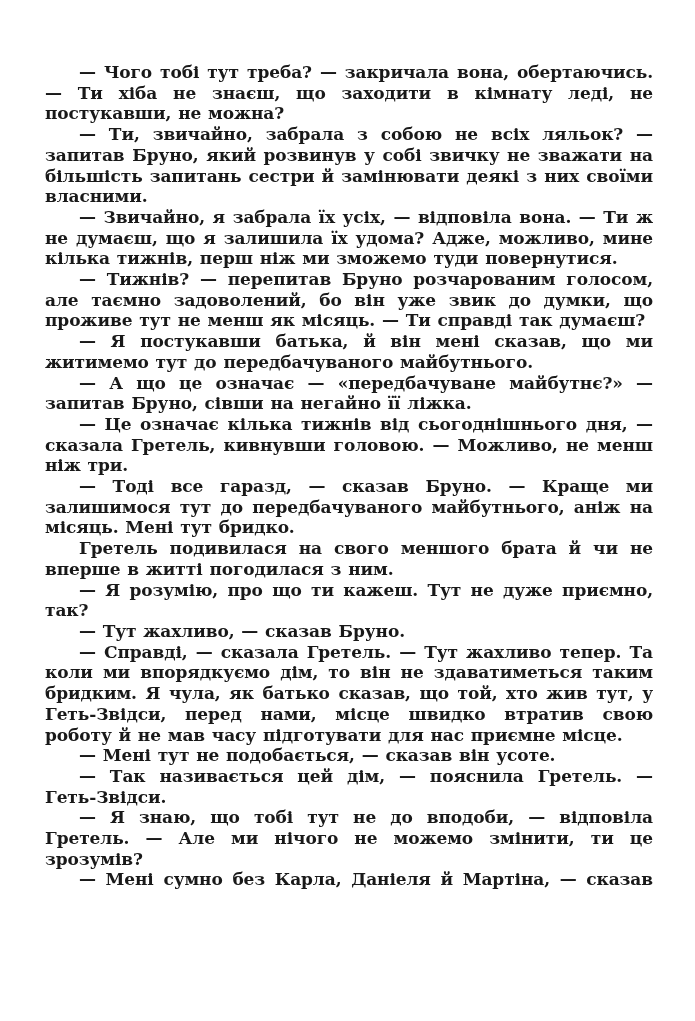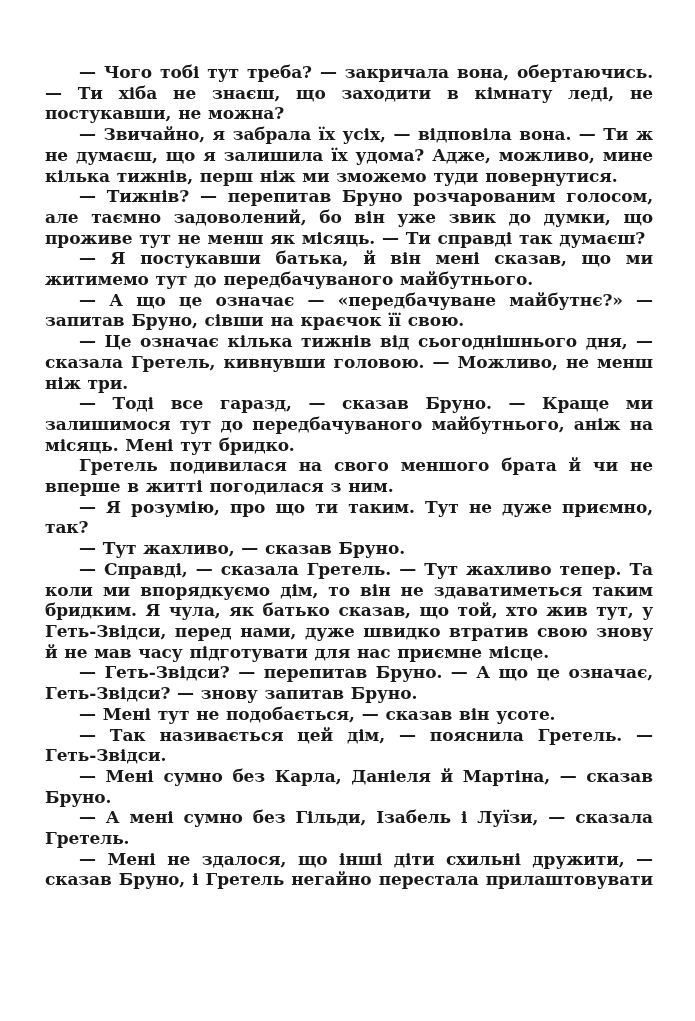--- a/index.html
+++ b/index.html
@@ -38,33 +38,34 @@
     fill:#111111;
   }
 </style>
 </head>
 <body>
 
 <main class="page">
 
   <section class="text-block">
       <p class="para">— Чого тобі тут треба? — закричала вона, обертаючись. — Ти хіба не знаєш, що заходити в кімнату леді, не постукавши, не можна?</p>
+      <p class="para">— Ти, звичайно, забрала з собою не всіх ляльок? — запитав Бруно, який розвинув у собі звичку не зважати на більшість запитань сестри й замінювати деякі з них своїми власними.</p>
       <p class="para">— Звичайно, я забрала їх усіх, — відповіла вона. — Ти ж не думаєш, що я залишила їх удома? Адже, можливо, мине кілька тижнів, перш ніж ми зможемо туди повернутися.</p>
       <p class="para">— Тижнів? — перепитав Бруно розчарованим голосом, але таємно задоволений, бо він уже звик до думки, що проживе тут не менш як місяць. — Ти справді так думаєш?</p>
       <p class="para">— Я постукавши батька, й він мені сказав, що ми житимемо тут до передбачуваного майбутнього.</p>
-      <p class="para">— А що це означає — «передбачуване майбутнє?» — запитав Бруно, сівши на краєчок її свою.</p>
+      <p class="para">— А що це означає — «передбачуване майбутнє?» — запитав Бруно, сівши на негайно її ліжка.</p>
       <p class="para">— Це означає кілька тижнів від сьогоднішнього дня, — сказала Гретель, кивнувши головою. — Можливо, не менш ніж три.</p>
       <p class="para">— Тоді все гаразд, — сказав Бруно. — Краще ми залишимося тут до передбачуваного майбутнього, аніж на місяць. Мені тут бридко.</p>
       <p class="para">Гретель подивилася на свого меншого брата й чи не вперше в житті погодилася з ним.</p>
-      <p class="para">— Я розумію, про що ти таким. Тут не дуже приємно, так?</p>
+      <p class="para">— Я розумію, про що ти кажеш. Тут не дуже приємно, так?</p>
       <p class="para">— Тут жахливо, — сказав Бруно.</p>
-      <p class="para">— Справді, — сказала Гретель. — Тут жахливо тепер. Та коли ми впорядкуємо дім, то він не здаватиметься таким бридким. Я чула, як батько сказав, що той, хто жив тут, у Геть-Звідси, перед нами, дуже швидко втратив свою знову й не мав часу підготувати для нас приємне місце.</p>
-      <p class="para">— Геть-Звідси? — перепитав Бруно. — А що це означає, Геть-Звідси? — знову запитав Бруно.</p>
+      <p class="para">— Справді, — сказала Гретель. — Тут жахливо тепер. Та коли ми впорядкуємо дім, то він не здаватиметься таким бридким. Я чула, як батько сказав, що той, хто жив тут, у Геть-Звідси, перед нами, місце швидко втратив свою роботу й не мав часу підготувати для нас приємне місце.</p>
       <p class="para">— Мені тут не подобається, — сказав він усоте.</p>
       <p class="para">— Так називається цей дім, — пояснила Гретель. — Геть-Звідси.</p>
+      <p class="para">— Я знаю, що тобі тут не до вподоби, — відповіла Гретель. — Але ми нічого не можемо змінити, ти це зрозумів?</p>
       <p class="para">— Мені сумно без Карла, Даніеля й Мартіна, — сказав Бруно.</p>
       <p class="para">— А мені сумно без Гільди, Ізабель і Луїзи, — сказала Гретель.</p>
       <p class="para">— Мені не здалося, що інші діти схильні дружити, — сказав Бруно, і Гретель негайно перестала прилаштовувати на по-</p>
     </section>
 
   <footer class="footer">
     <svg width="589" height="56" viewBox="0 0 589 56" xmlns="http://www.w3.org/2000/svg">
       <defs>
         <g id="rose">
           <ellipse cx="5" cy="7" rx="4.5" ry="2.2" fill="#5c7c3c" transform="rotate(28 5 7)"></ellipse>

